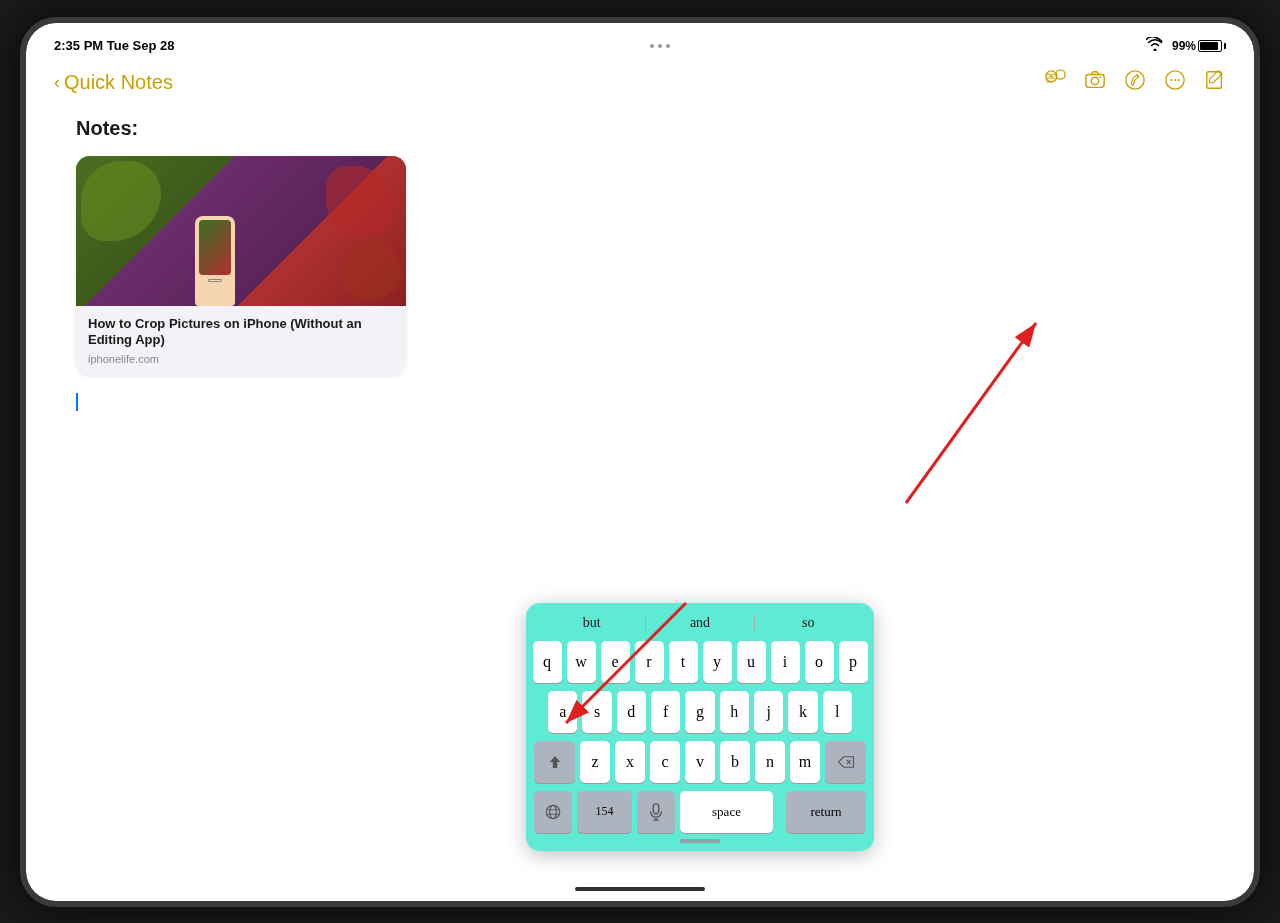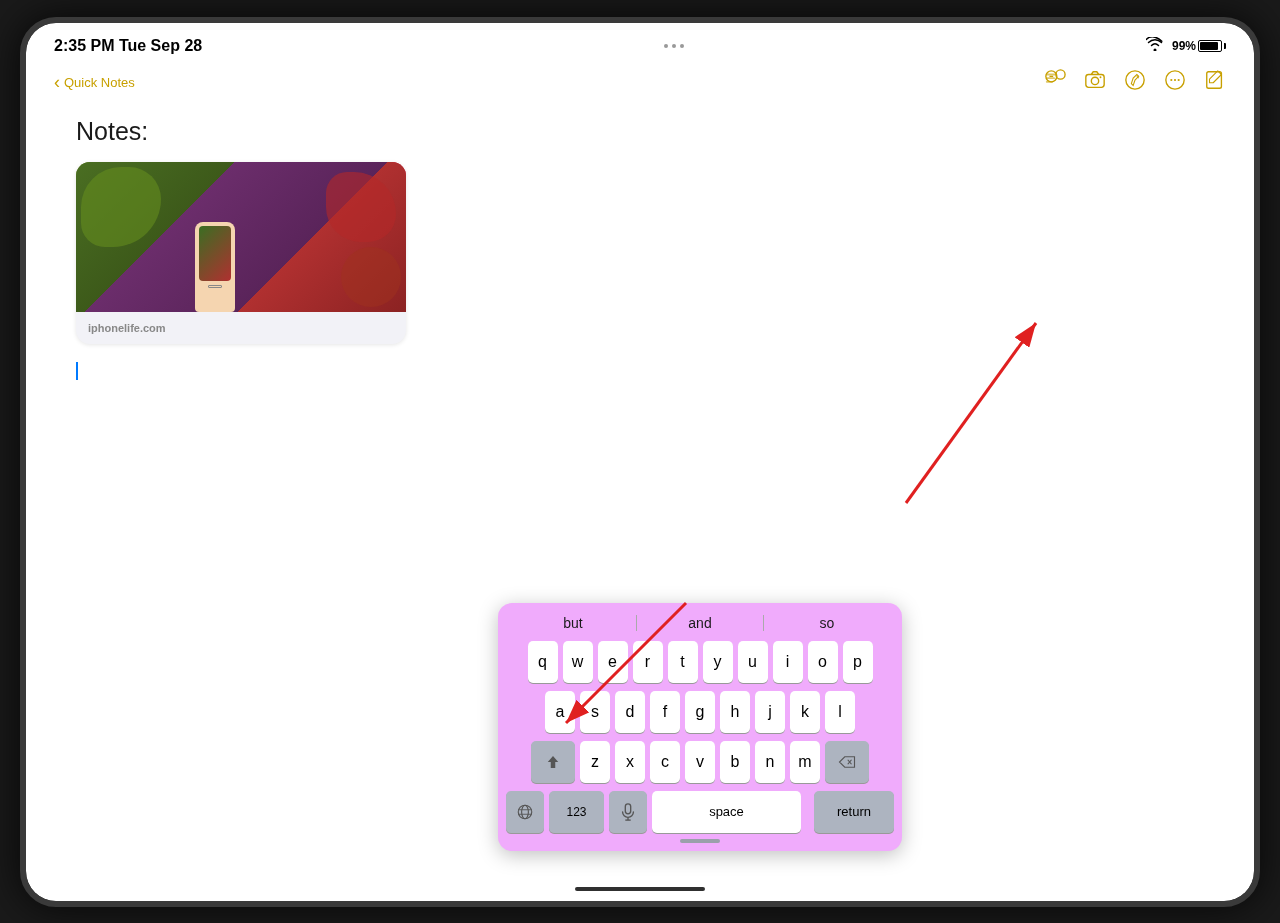--- a/index.html
+++ b/index.html
@@ -36,21 +36,21 @@
     
     .status-bar {
       display: flex;
       align-items: center;
       justify-content: space-between;
       padding: 12px 28px 6px;
       height: 40px;
     }
 
     .status-time {
-      font-size: 16px;
+      font-size: 13px;
       font-weight: 600;
       color: #000;
     }
 
     .status-center {
       display: flex;
       gap: 4px;
       align-items: center;
     }
 
@@ -125,21 +125,21 @@
     }
 
     .nav-back-chevron {
       color: #c8a000;
       font-size: 18px;
       font-weight: 300;
     }
 
     .nav-back-label {
       color: #c8a000;
-      font-size: 13px;
+      font-size: 20px;
       font-weight: 400;
     }
 
     .nav-right {
       display: flex;
       align-items: center;
       gap: 18px;
     }
 
     .nav-icon {
@@ -149,22 +149,22 @@
       position: relative;
     }
 
     
     .main-content {
       padding: 10px 50px 20px;
       flex: 1;
     }
 
     .notes-title {
-      font-size: 25px;
-      font-weight: 400;
+      font-size: 20px;
+      font-weight: 700;
       color: #1a1a1a;
       margin-bottom: 16px;
     }
 
     
     .link-card {
       width: 330px;
       background: #f2f2f7;
       border-radius: 14px;
       overflow: hidden;
@@ -191,21 +191,20 @@
       font-size: 13px;
       font-weight: 700;
       color: #1a1a1a;
       line-height: 1.3;
       margin-bottom: 4px;
     }
 
     .link-card-domain {
       font-size: 11px;
       color: #888;
-      font-weight: bold;
     }
 
     
     .note-text {
       font-size: 16px;
       color: #1a1a1a;
       display: flex;
       align-items: center;
       gap: 2px;
     }
@@ -223,25 +222,26 @@
       0%, 50% { opacity: 1; }
       51%, 100% { opacity: 0; }
     }
 
     
     .keyboard-container {
       position: absolute;
       bottom: 50px;
       left: 50%;
       transform: translateX(-50%) translateX(60px);
-      width: 404px;
-      background: #f0abfc;
+      width: 348px;
+      background: #5eead4;
       border-radius: 14px;
       padding: 10px 8px 8px;
       box-shadow: 0 4px 20px rgba(0,0,0,0.25);
+      font-family: Liberation Serif, serif;
     }
 
     .keyboard-suggestions {
       display: flex;
       justify-content: space-around;
       margin-bottom: 8px;
       padding: 0 4px;
     }
 
     .suggestion {
@@ -477,20 +477,21 @@
           <div style="position:absolute;width:40px;height:90px;background:#f5d5b0;border-radius:8px 8px 4px 4px;left:calc(33% + 10px);bottom:0;z-index:2;display:flex;flex-direction:column;align-items:center;padding:4px;">
             <div style="width:32px;height:55px;background:linear-gradient(135deg,#3a6e22,#b03030);border-radius:4px;margin-bottom:4px;"></div>
             <div style="width:14px;height:3px;border:1.5px solid #888;border-radius:1px;"></div>
           </div>
 
           <div style="position:absolute;top:5px;left:5px;width:80px;height:80px;background:rgba(100,140,30,0.6);border-radius:50% 40% 60% 30%;"></div>
           <div style="position:absolute;top:10px;right:10px;width:70px;height:70px;background:rgba(180,40,40,0.6);border-radius:30% 60% 40% 50%;"></div>
           <div style="position:absolute;bottom:5px;right:5px;width:60px;height:60px;background:rgba(160,50,30,0.5);border-radius:50%;"></div>
         </div>
         <div class="link-card-text">
+          <div class="link-card-title">How to Crop Pictures on iPhone (Without an Editing App)</div>
           <div class="link-card-domain">iphonelife.com</div>
         </div>
       </div>
 
       <div class="note-text">
           <span class="cursor-blink"></span>
       </div>
     </div>
 
     <div class="keyboard-container">
@@ -554,21 +555,21 @@
 
         <div class="key-row">
           <div class="key globe-key dark-key">
             <svg width="18" height="18" viewBox="0 0 24 24" fill="none">
               <circle cx="12" cy="12" r="9" stroke="#555" stroke-width="1.5"></circle>
               <ellipse cx="12" cy="12" rx="4.5" ry="9" stroke="#555" stroke-width="1.5"></ellipse>
               <line x1="3" y1="9" x2="21" y2="9" stroke="#555" stroke-width="1.2"></line>
               <line x1="3" y1="15" x2="21" y2="15" stroke="#555" stroke-width="1.2"></line>
             </svg>
           </div>
-          <div class="key num-key dark-key">123</div>
+          <div class="key num-key dark-key">154</div>
           <div class="key mic-key dark-key">
             <svg width="14" height="18" viewBox="0 0 14 20" fill="none">
               <rect x="4" y="1" width="6" height="11" rx="3" stroke="#555" stroke-width="1.5"></rect>
               <path d="M1 10c0 3.3 2.7 6 6 6s6-2.7 6-6" stroke="#555" stroke-width="1.5" stroke-linecap="round" fill="none"></path>
               <line x1="7" y1="16" x2="7" y2="19" stroke="#555" stroke-width="1.5"></line>
               <line x1="4" y1="19" x2="10" y2="19" stroke="#555" stroke-width="1.5"></line>
             </svg>
           </div>
           <div class="key space-key">space</div>
           <div class="key return-key dark-key">return</div>

